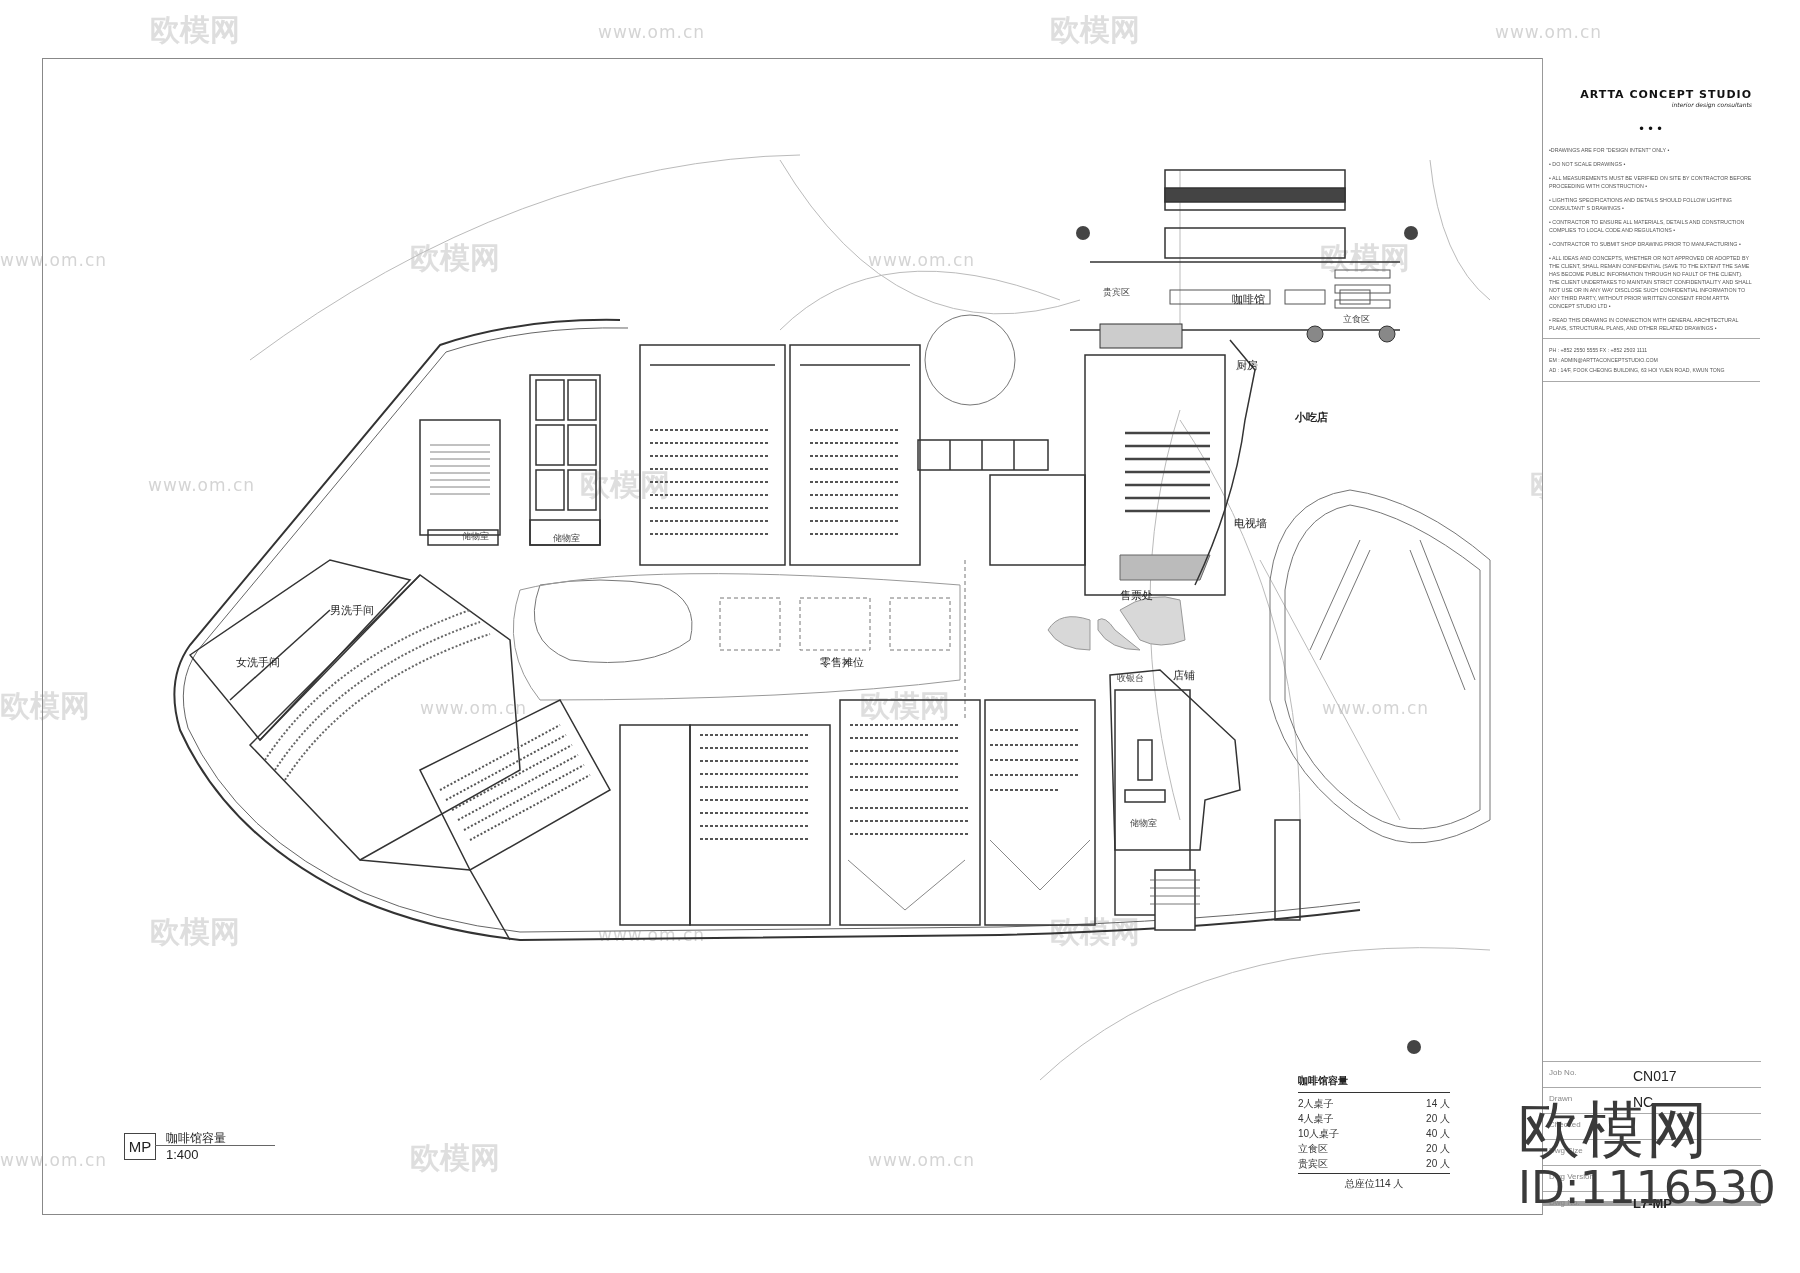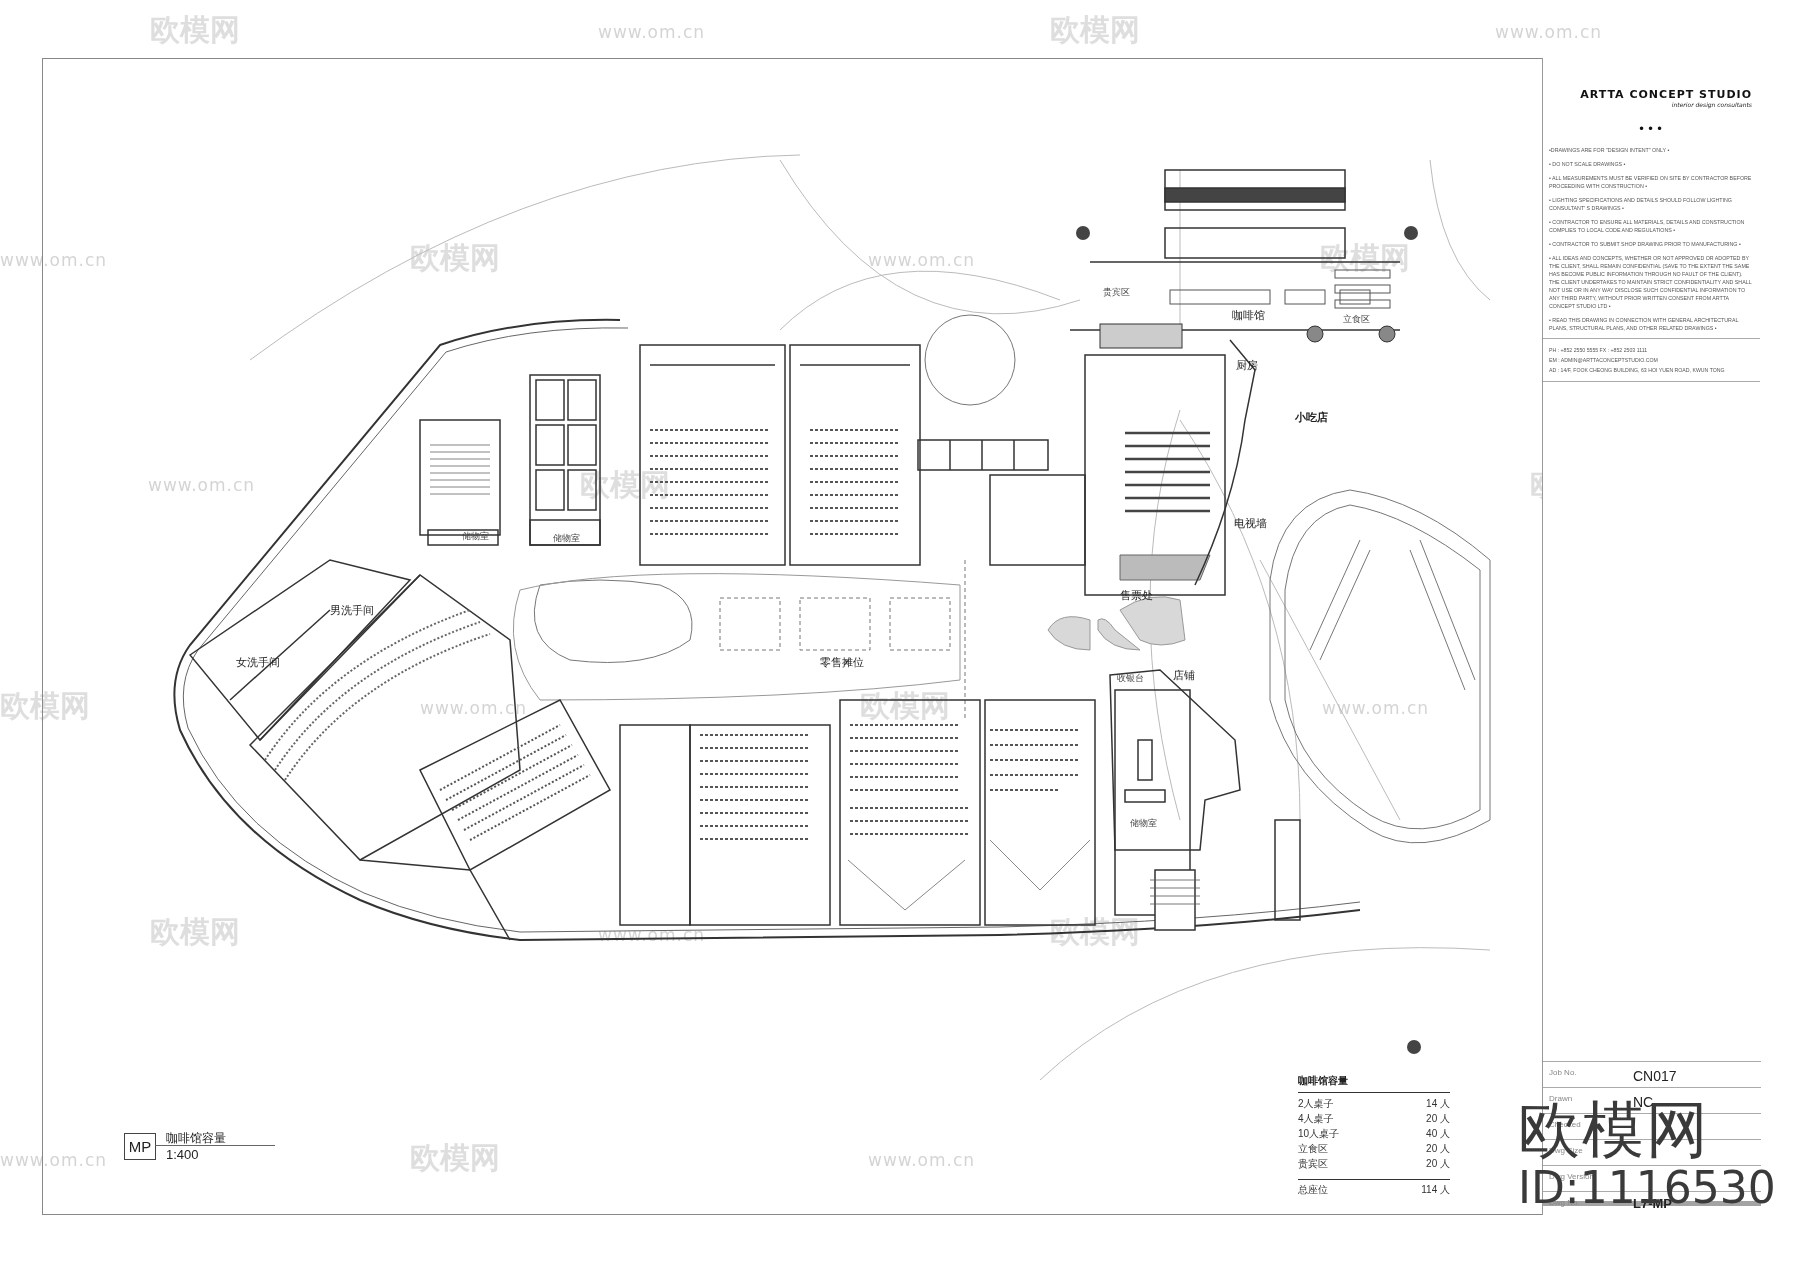--- a/index.html
+++ b/index.html
@@ -21,21 +21,21 @@
   .tb-section { position:absolute; left:0; width:218px; border-top:1px solid #aaa; box-sizing:border-box; padding:4px 6px; }
   .tb-label { font-size:8px; color:#888; font-family:"Liberation Sans", sans-serif; }
   .tb-big { font-size:14px; color:#111; line-height:17px; font-family:"Liberation Sans", sans-serif; }
   .tb-row { position:absolute; left:0; width:218px; height:26px; border-top:1px solid #aaa; box-sizing:border-box; }
   .tb-row .k { position:absolute; left:6px; top:6px; font-size:8px; color:#888; font-family:"Liberation Sans", sans-serif;}
   .tb-row .v { position:absolute; left:90px; top:6px; font-size:14px; color:#222; font-family:"Liberation Sans", sans-serif;}
   .tb-row .v.big { font-size:13px; top:4px; font-weight:bold; }
   .cap-table { position:absolute; left:1298px; top:1074px; width:152px; font-family:"Liberation Sans", sans-serif; }
   .cap-title { font-size:10px; font-weight:bold; padding-bottom:4px; border-bottom:1px solid #333; margin-bottom:3px; }
   .cap-row { display:flex; justify-content:space-between; font-size:10px; line-height:15px; color:#333; }
-  .cap-total { border-top:1px solid #333; margin-top:8px; padding-top:2px; }
+  .cap-total { border-top:1px solid #333; margin-top:2px; padding-top:2px;justify-content:center; }
   .mp-tag { position:absolute; left:124px; top:1133px; width:30px; height:25px; border:1px solid #444;
             font-size:15px; text-align:center; line-height:25px; font-family:"Liberation Sans", sans-serif; }
   .mp-line { position:absolute; left:155px; top:1145px; width:120px; border-top:1px solid #666; }
   .mp-name { position:absolute; left:166px; top:1130px; font-size:12px; font-family:"Liberation Sans", sans-serif; }
   .mp-scale { position:absolute; left:166px; top:1147px; font-size:13px; font-family:"Liberation Sans", sans-serif; }
   .plan-label { position:absolute; font-size:11px; color:#222; white-space:nowrap; font-family:"DejaVu Sans", sans-serif; }
   .plan-label.sm { font-size:9px; color:#444; }
   .wm { position:absolute; color:rgba(160,160,160,0.35); font-size:30px; font-weight:bold; white-space:nowrap; font-family:"DejaVu Sans", sans-serif; }
   .wm-url { position:absolute; color:rgba(160,160,160,0.45); font-size:17px; letter-spacing:1px; white-space:nowrap; font-family:"DejaVu Sans", sans-serif; }
   .wm-big { position:absolute; left:1518px; top:1088px; font-size:62px; color:#3a3a3a; font-family:"DejaVu Sans", sans-serif; letter-spacing:2px; }
@@ -279,21 +279,21 @@
     <path d="M1270 580 Q 1280 500 1350 490 Q 1420 500 1490 560 L 1490 820 Q 1420 860 1370 830 Q 1290 780 1270 700 Z"></path>
     <path d="M1285 590 Q 1295 515 1350 505 Q 1410 515 1480 570 L 1480 810 Q 1420 845 1370 815 Q 1300 770 1285 700 Z"></path>
     <line x1="1310" y1="650" x2="1360" y2="540"></line>
     <line x1="1320" y1="660" x2="1370" y2="550"></line>
     <line x1="1420" y1="540" x2="1475" y2="680"></line>
     <line x1="1410" y1="550" x2="1465" y2="690"></line>
   </g>
   <circle cx="1414" cy="1047" r="7" fill="#444"></circle>
 </svg>
 
-<div class="plan-label" style="left:1232px;top:308px;">咖啡馆</div>
+<div class="plan-label" style="left:1232px;top:292px;">咖啡馆</div>
 <div class="plan-label sm" style="left:1103px;top:286px;">贵宾区</div>
 <div class="plan-label sm" style="left:1343px;top:313px;">立食区</div>
 <div class="plan-label" style="left:1236px;top:358px;">厨房</div>
 <div class="plan-label" style="left:1295px;top:410px;font-weight:bold;">小吃店</div>
 <div class="plan-label" style="left:1234px;top:516px;">电视墙</div>
 <div class="plan-label" style="left:1120px;top:588px;">售票处</div>
 <div class="plan-label" style="left:820px;top:655px;">零售摊位</div>
 <div class="plan-label" style="left:1173px;top:668px;">店铺</div>
 <div class="plan-label sm" style="left:1117px;top:672px;">收银台</div>
 <div class="plan-label sm" style="left:1130px;top:817px;">储物室</div>

